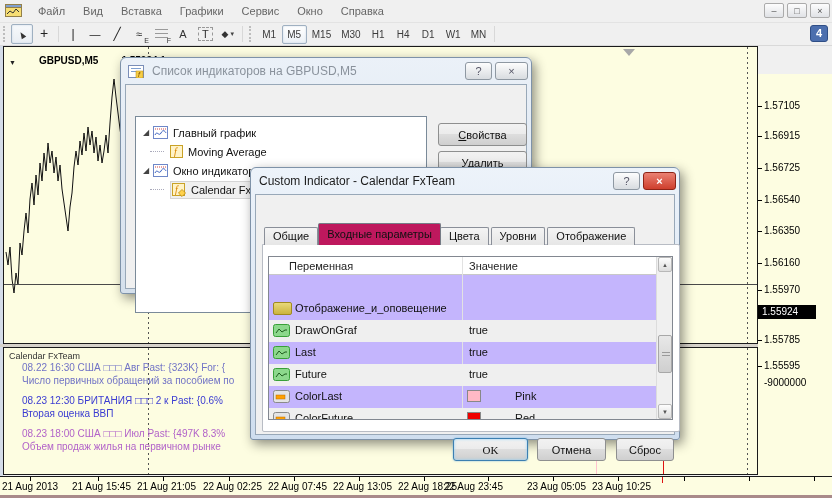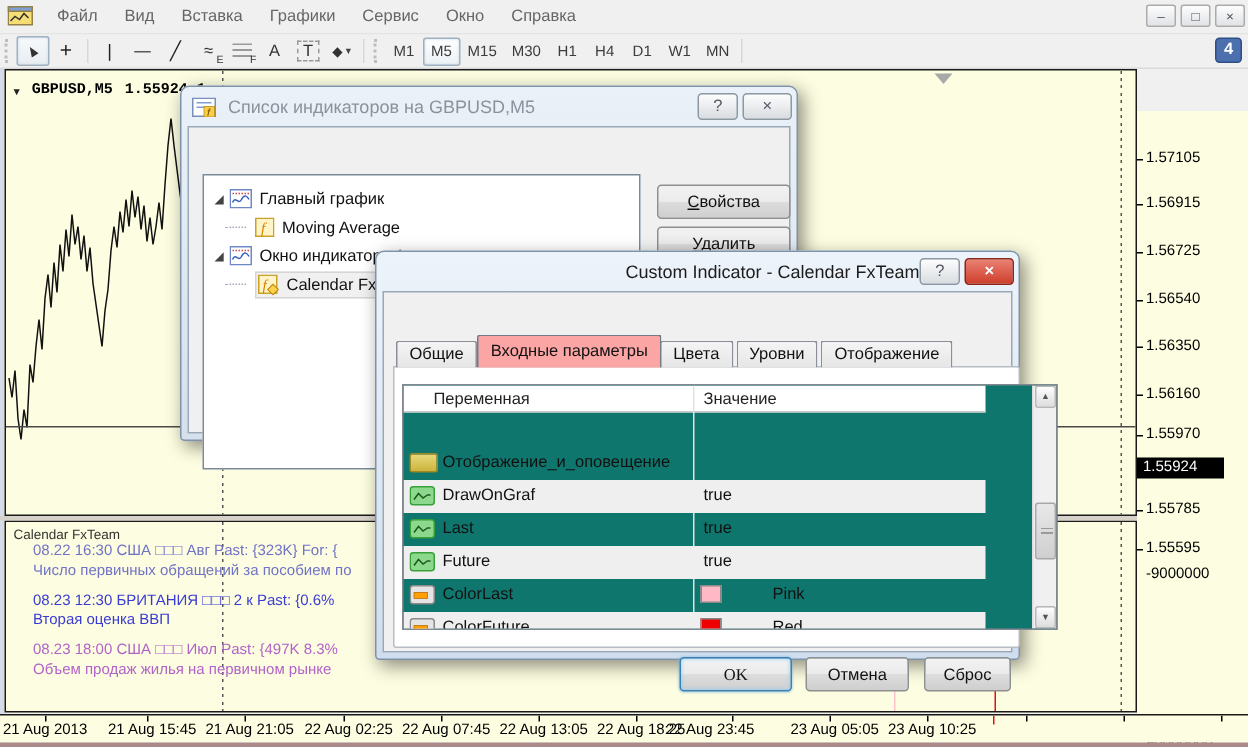--- a/index.html
+++ b/index.html
@@ -52,21 +52,21 @@
   .main-plot{position:absolute;left:3px;top:46px;width:755px;height:298px;
              border:1px solid #1a1a1a;}
   .ind-plot{position:absolute;left:3px;top:347px;width:755px;height:128px;
             border:1px solid #1a1a1a;}
   .splitter{position:absolute;left:0;top:344px;width:832px;height:3px;background:#D6D2CA;}
   .price-scale{position:absolute;left:758px;top:46px;width:74px;height:429px;overflow:hidden;margin-top:28px;}
   .time-axis{position:absolute;left:0;top:476px;width:832px;height:19px;
              border-top:1px solid #1a1a1a;overflow:hidden;}
   .bottom-strip{position:absolute;left:0;top:495px;width:832px;height:3px;background:#A98A8A;}
   .symbol-line{position:absolute;left:5px;top:8px;font-size:10px;font-weight:bold;color:#000;
-               display:flex;gap:8px;align-items:flex-end;font-family:Liberation Mono, monospace;}
+               display:flex;gap:23px;align-items:flex-end;}
   .symbol-line .tgl{font-size:7px;color:#222;}
   .bid-line{position:absolute;left:0;top:237px;width:753px;height:1px;background:#4a4a4a;}
   .dashline{position:absolute;top:0;width:1px;height:100%;
             background:repeating-linear-gradient(to bottom,#555 0 2px,transparent 2px 5px);}
   .shift-tri{position:absolute;left:619px;top:2px;width:0;height:0;
              border:6px solid transparent;border-top:7px solid #A8A8A8;}
   .ptick{position:absolute;left:6px;font-size:10px;color:#000;white-space:nowrap;}
   .ptick::before{content:"";position:absolute;left:-6px;top:6px;width:4px;height:1px;background:#000;}
   .bid-label{position:absolute;left:0;top:231px;width:58px;height:14px;background:#000;color:#fff;
              font-size:10px;line-height:14px;padding-left:4px;}
@@ -90,21 +90,21 @@
   .cap-btn{width:27px;height:18px;border:1px solid #8E98A2;border-radius:3px;margin-right:3px;
        background:linear-gradient(#FDFDFD,#D8DCE0);font-size:11px;line-height:15px;color:#556;
        text-align:center;padding:0;}
   .cap-btn.close-red{background:linear-gradient(#EA8173,#CE3F2D);border-color:#8E2417;
        color:#fff;width:33px;font-weight:bold;}
   .dlg1{left:120px;top:57px;width:412px;height:237px;z-index:10;
         background:linear-gradient(#EBF1F8,#D5E0EC);}
   .dlg1 .titlebar .title{color:#8A929C;}
   .dlg2{left:250px;top:167px;width:430px;height:273px;z-index:20;
         background:linear-gradient(#EDF3FA,#CFDEEF);}
-  .dlg2 .titlebar .title{color:#1c1c1c;text-align:right;}
+  .dlg2 .titlebar .title{color:#1c1c1c;}
 
   .btn7{height:23px;border:1px solid #8E8F8F;border-radius:3px;font-size:11px;color:#111;
         background:linear-gradient(#F2F2F2,#EBEBEB 50%,#DDDDDD 50%,#CFCFCF);padding:0 6px;}
   .btn7.default{border-color:#3C7FB1;box-shadow:inset 0 0 3px #8BD0F8,0 0 2px #7AB8E0;}
   .u{text-decoration:underline;}
 
   
   .tree-box{position:absolute;left:9px;top:31px;width:292px;height:197px;background:#fff;
             border:1px solid #7A8A99;}
   .tree-row{position:absolute;left:0;width:100%;height:19px;display:flex;align-items:center;
@@ -116,25 +116,25 @@
   .tree-ic{margin-right:5px;display:inline-flex;}
   .tree-sel{display:inline-flex;align-items:center;background:#F0F0F0;
             border:1px solid #D5D5D5;padding:0 3px 0 1px;height:18px;}
   .dlg1-btn{position:absolute;left:312px;width:89px;}
 
   
   .tabs{position:absolute;left:8px;top:30px;height:20px;display:flex;align-items:flex-end;}
   .tab{height:18px;border:1px solid #8A8F99;border-bottom:none;border-radius:2px 2px 0 0;
        background:linear-gradient(#F4F4F4,#E6E6E6);font-size:11px;color:#111;
        padding:2px 8px 0 8px;margin-right:2px;}
-  .tab.active{height:22px;background:#fca5a5;position:relative;z-index:2;padding-top:4px;
+  .tab.active{height:22px;background:#be185d;position:relative;z-index:2;padding-top:4px;
        margin-left:-2px;margin-right:-1px;border-color:#767C86;}
   .tab-panel{position:absolute;left:6px;top:49px;width:418px;height:188px;background:#FFF;
        border:1px solid #B8BCC4;border-radius:0 2px 2px 2px;}
-  .ptable{position:absolute;left:12px;top:61px;width:437px;height:164px;background:#0f766e;
+  .ptable{position:absolute;left:12px;top:61px;width:405px;height:164px;background:#c4b5fd;
        border:1px solid #828790;overflow:hidden;}
   .ptable .hdr{position:absolute;left:0;top:0;width:388px;height:18px;background:#FFF;
        border-bottom:1px solid #C8C8C8;font-size:11px;color:#222;}
   .ptable .hdr span{position:absolute;top:3px;}
   .col-div{position:absolute;left:193px;top:0;width:1px;height:100%;background:#E2E2E2;}
   .prow{position:absolute;left:0;width:388px;height:22px;font-size:11px;color:#111;}
   .prow.alt{background:#EFEFEF;}
   .prow .nm{position:absolute;left:26px;top:4px;}
   .prow .val{position:absolute;left:200px;top:4px;}
   .prow .ric{position:absolute;left:4px;top:4px;}

